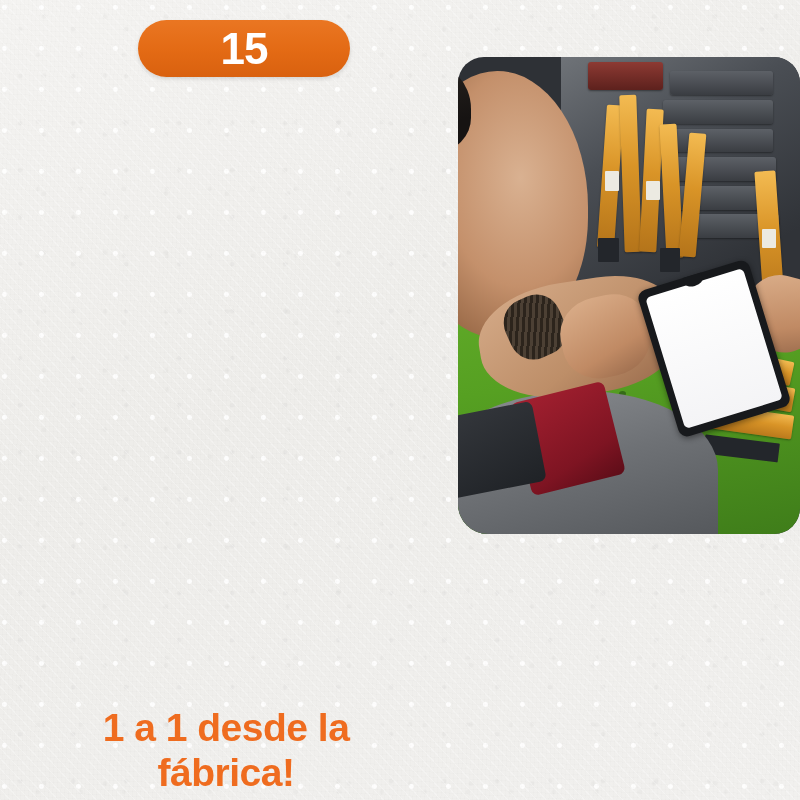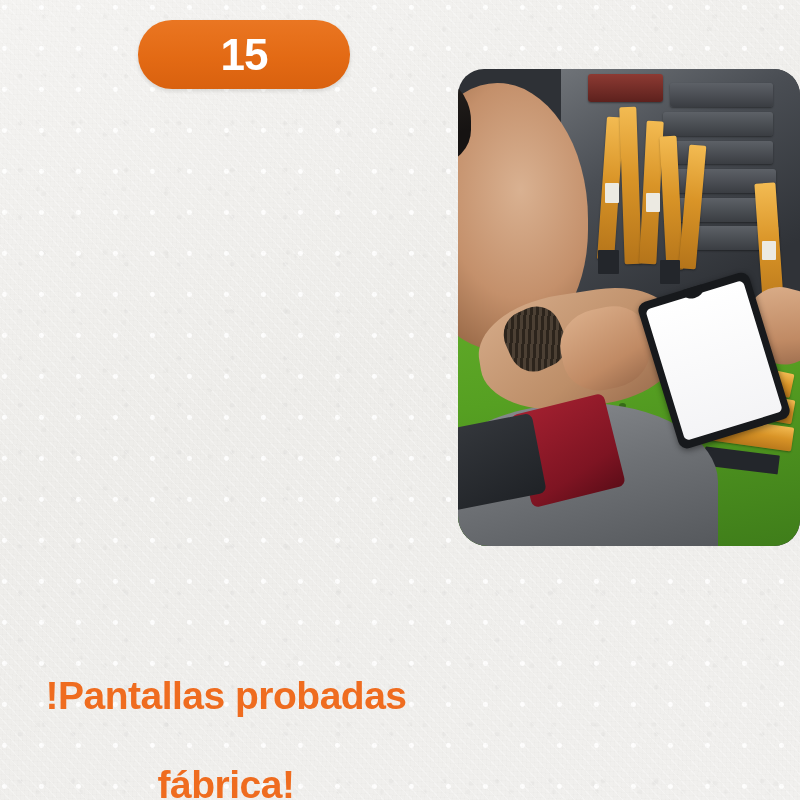--- a/index.html
+++ b/index.html
@@ -41,21 +41,21 @@
     z-index: 1;
   }
   #poster > * { position: relative; z-index: 2; }
 
   
   .badge {
     position: absolute;
     left: 138px;
     top: 20px;
     width: 212px;
-    height: 69px;
+    height: 57px;
     border-radius: 34px;
     background: linear-gradient(180deg, #ea7622 0%, #e36a14 55%, #d9610f 100%);
     box-shadow: 0 2px 4px rgba(0,0,0,0.12);
     display: flex;
     align-items: center;
     justify-content: center;
     gap: 11px;
     box-sizing: border-box;
     padding: 15px 16px;
   }
@@ -286,18 +286,18 @@
         <div class="scr"></div>
         <div class="notch"></div>
       </div>
       <div class="phone-red"></div>
       <div class="phone-dark"></div>
 
     </div>
   </div>
 
   <div class="headline">
-    <span>!Pantallas probadas</span><br>
     <br>
+    <span>1 a 1 desde la</span><br>
     <span>fábrica!</span>
   </div>
 
 </div>
 
 </body></html>

